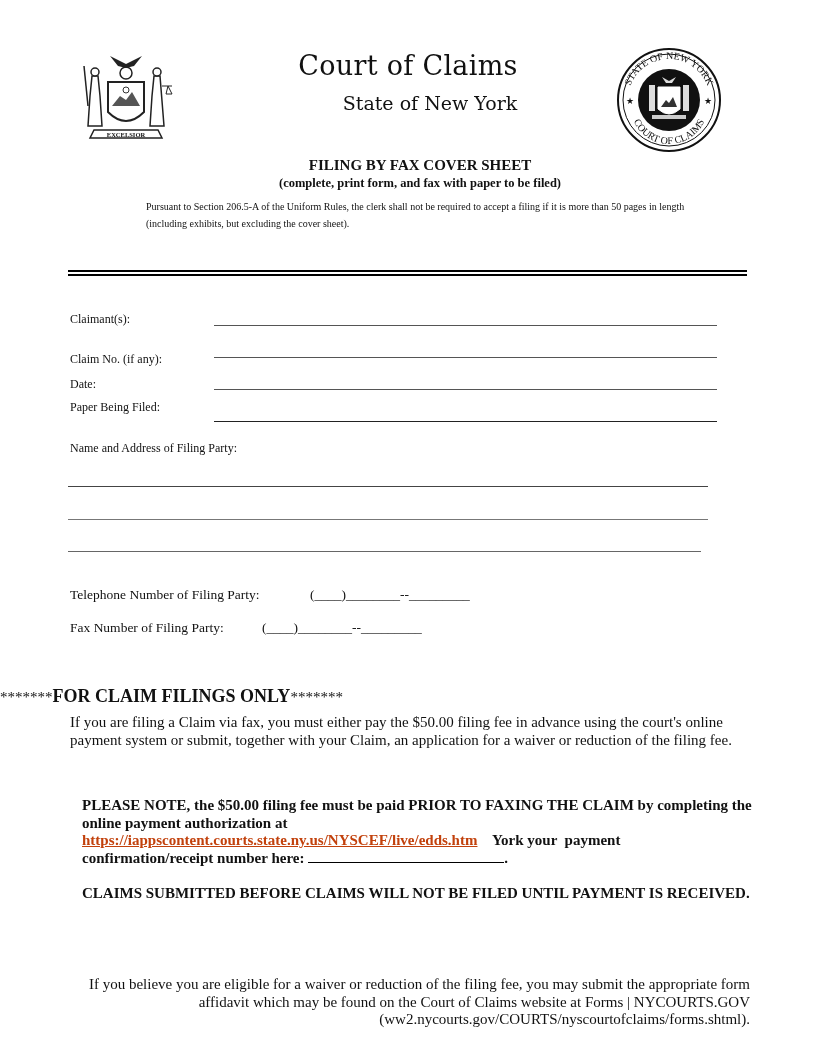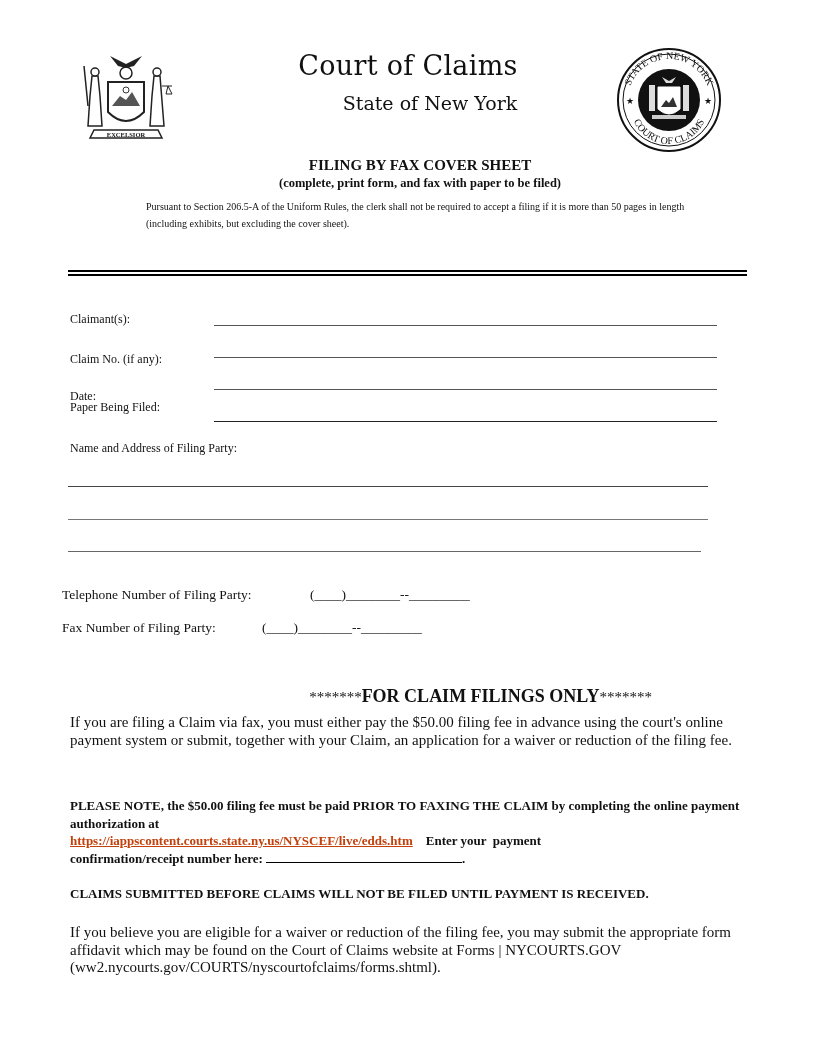--- a/index.html
+++ b/index.html
@@ -21,29 +21,29 @@
 
   .notice { left:146px; width:540px; top:199px; font-weight:normal; font-size:10px; line-height:16.5px; }
 
   .rule-double { left:68px; top:270px; width:679px; height:6px;
                  border-top:2.5px solid #000; border-bottom:2.5px solid #000; box-sizing:border-box; }
 
   .field-label { left:70px; font-size:12px; }
   .field-line { left:214px; width:503px; height:0; border-bottom:1px solid #555; }
   .full-line { left:68px; height:0; border-bottom:1px solid #444; }
 
-  .phone-label { left:62px; font-size:13.5px; }
+  .phone-label { left:70px; font-size:13.5px; }
   .phone-blank { font-size:13.5px; white-space:pre; }
 
-  .claims-head { left:0; width:652px; top:686px; text-align:right; font-size:18px; }
+  .claims-head { left:0; width:652px; top:686px; text-align:left; font-size:18px; }
   .claims-head .stars { font-weight:normal; font-size:15px; }
   .claims-head .bold { font-weight:bold; }
 
   .para { left:70px; width:680px; font-size:15px; line-height:17.5px; }
-  .para-bold { left:70px; width:680px; font-size:13px; line-height:17.5px; font-weight:bold; }
+  .para-bold { left:82px; width:680px; font-size:15px; line-height:17.5px; font-weight:bold; }
   .link { color:#c2410c; text-decoration:underline; font-weight:bold; }
   .receipt-line { display:inline-block; width:196px; border-bottom:1.2px solid #000; height:12px; vertical-align:baseline; }
 </style>
 </head>
 <body>
 
 <div class="abs seal-left">
   <svg width="112" height="100" viewBox="0 0 112 100">
 
     <path d="M40 10 L56 18 L72 10 L64 20 L56 22 L48 20 Z" fill="#222"></path>
@@ -99,21 +99,21 @@
 <div class="abs notice">Pursuant to Section 206.5-A of the Uniform Rules, the clerk shall not be required to accept a filing if it is more than 50 pages in length (including exhibits, but excluding the cover sheet).</div>
 
 <div class="abs rule-double"></div>
 
 <div class="abs field-label" style="top:312px;">Claimant(s):</div>
 <div class="abs field-line" style="top:325px;"></div>
 
 <div class="abs field-label" style="top:332px;margin-top:20px;">Claim No. (if any):</div>
 <div class="abs field-line" style="top:357px;"></div>
 
-<div class="abs field-label" style="top:377px;margin-top:12px;">Date:</div>
+<div class="abs field-label" style="top:377px;">Date:</div>
 <div class="abs field-line" style="top:389px;"></div>
 
 <div class="abs field-label" style="top:400px;">Paper Being Filed:</div>
 <div class="abs field-line" style="top:421px; border-bottom-color:#222;"></div>
 
 <div class="abs field-label" style="top:441px;text-align:center;">Name and Address of Filing Party:</div>
 <div class="abs full-line" style="top:486px; width:640px;"></div>
 <div class="abs full-line" style="top:519px; width:640px; border-bottom-color:#777;"></div>
 <div class="abs full-line" style="top:551px; width:633px; border-bottom-color:#666;"></div>
 
@@ -125,20 +125,20 @@
 
 <div class="abs claims-head">
   <span class="stars">*******</span><span class="bold">FOR CLAIM FILINGS ONLY</span><span class="stars">*******</span>
 </div>
 
 <div class="abs para" style="top:714px;">If you are filing a Claim via fax, you must either pay the $50.00 filing fee in advance using the court's online payment system or submit, together with your Claim, an application for a waiver or reduction of the filing fee.</div>
 
 <div class="abs para-bold" style="top:797px;">
   <span>PLEASE NOTE, the $50.00 filing fee must be paid PRIOR TO FAXING THE CLAIM by completing the online payment authorization at</span><br>
   <a class="link">https://iappscontent.courts.state.ny.us/NYSCEF/live/edds.htm</a>
-  <span style="white-space:pre;">   </span><span style="white-space:pre;">Enter your  payment</span><br>
+  <span style="white-space:pre;">   </span><span style="white-space:pre;">York your  payment</span><br>
   <span>confirmation/receipt number here:</span>
   <span class="receipt-line"></span><span>.</span>
 </div>
 
 <div class="abs para-bold" style="top:885px;">CLAIMS SUBMITTED BEFORE CLAIMS WILL NOT BE FILED UNTIL PAYMENT IS RECEIVED.</div>
 
-<div class="abs para" style="top:924px;">If you believe you are eligible for a waiver or reduction of the filing fee, you may submit the appropriate form affidavit which may be found on the Court of Claims website at Forms | NYCOURTS.GOV (ww2.nycourts.gov/COURTS/nyscourtofclaims/forms.shtml).</div>
+<div class="abs para" style="top:976px;text-align:right;">If you believe you are eligible for a waiver or reduction of the filing fee, you may submit the appropriate form affidavit which may be found on the Court of Claims website at Forms | NYCOURTS.GOV (ww2.nycourts.gov/COURTS/nyscourtofclaims/forms.shtml).</div>
 
 </body></html>

